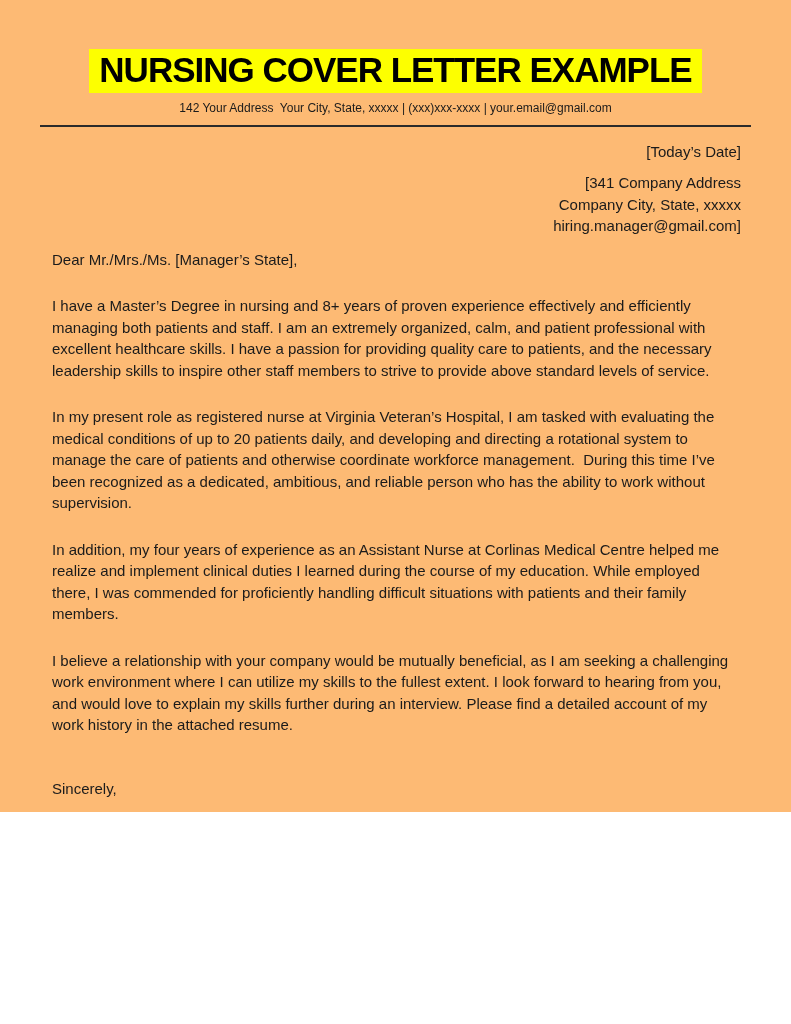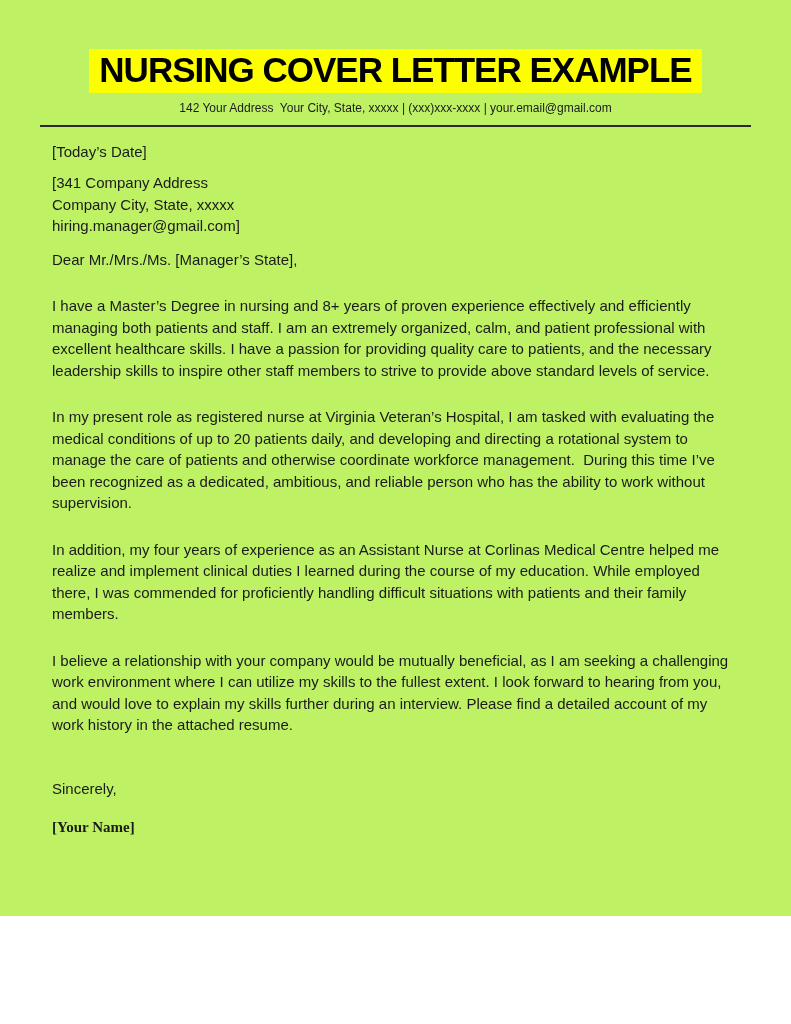--- a/index.html
+++ b/index.html
@@ -3,22 +3,22 @@
 <meta charset="utf-8">
 <style>
   html, body {
     margin: 0;
     padding: 0;
     background: #ffffff;
   }
   .page {
     position: relative;
     width: 791px;
-    height: 916px;
-    background: #bef264;
+    height: 812px;
+    background: #fdba74;
     font-family: "Liberation Sans", "DejaVu Sans", sans-serif;
     color: #1b1b1b;
     overflow: hidden;
     box-sizing: border-box;
   }
   .header {
     text-align: center;
     padding-top: 49px;
   }
   .title-highlight {
@@ -43,20 +43,21 @@
     border-top: 2.5px solid #2b2b2b;
     margin: 10px 40px 0 40px;
   }
   .letter-body {
     padding: 14px 50px 0 52px;
     font-size: 15px;
     line-height: 21.5px;
   }
   .addr-line {
     white-space: pre-wrap;
+    text-align: right;
   }
   .company-block {
     margin-top: 10px;
   }
   .greeting {
     margin-top: 12px;
   }
   .paragraph {
     margin-top: 25px;
     white-space: pre-wrap;

